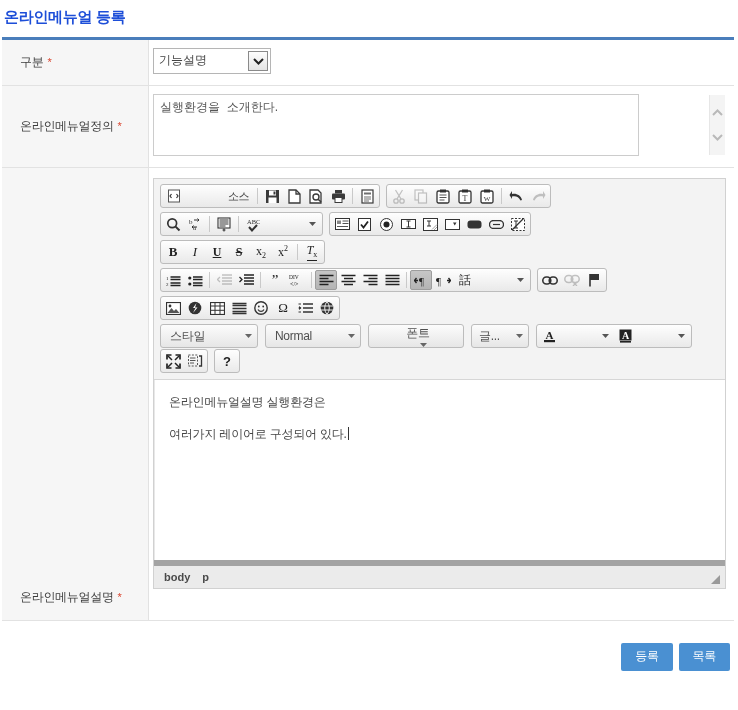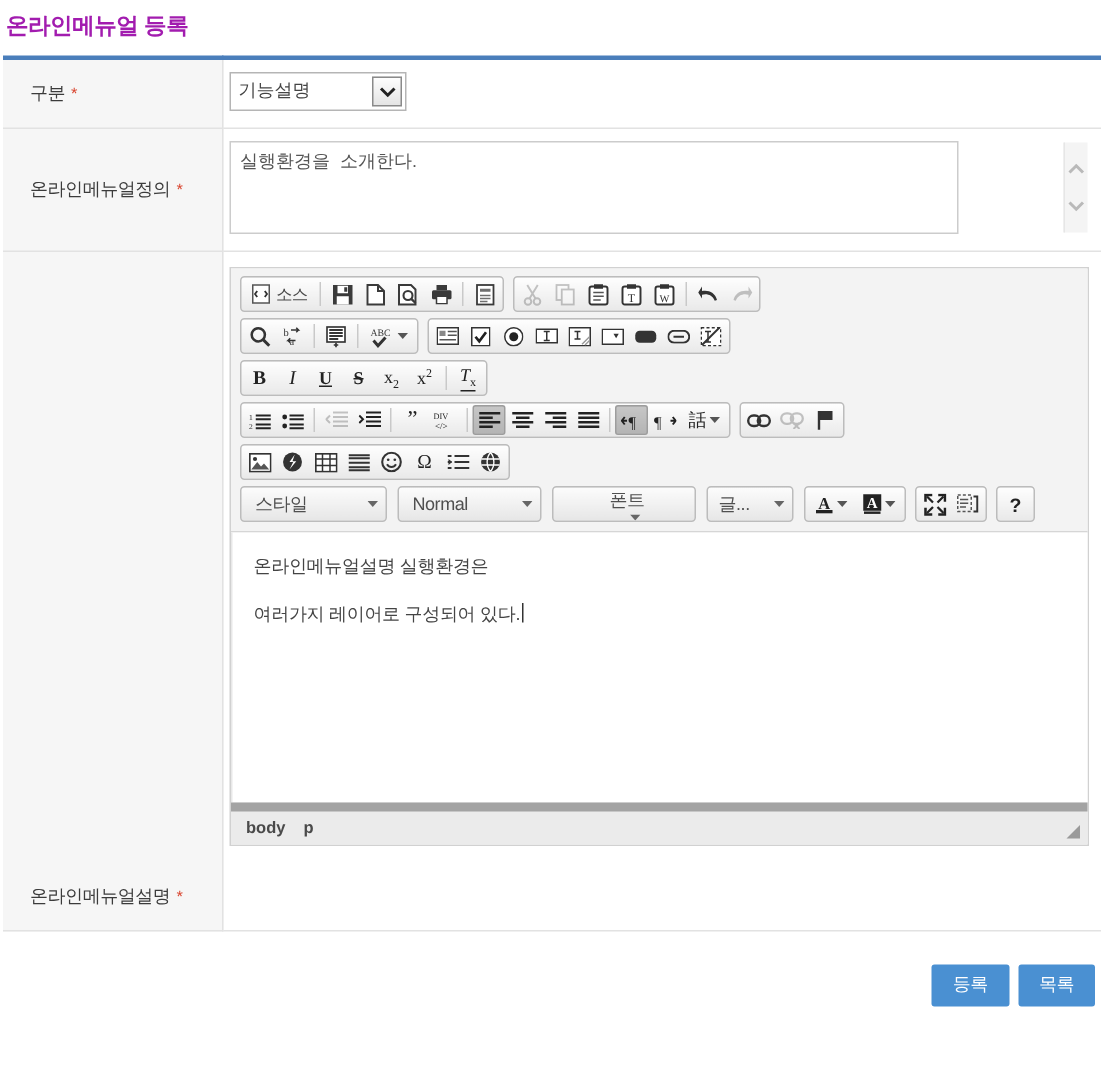--- a/index.html
+++ b/index.html
@@ -7,21 +7,21 @@
     width:738px;height:710px;
     background:#ffffff;
     font-family:"Liberation Sans","DejaVu Sans",sans-serif;
     font-size:12px;color:#333;
     overflow:hidden;
   }
   .page{position:relative;width:738px;height:710px;}
 
   
   .page-title{
-    font-size:15px;font-weight:bold;color:#a21caf;
+    font-size:15px;font-weight:bold;color:#1d4ed8;
     padding:8px 0 10px 4px;letter-spacing:-0.3px;
   }
 
   
   .form-table{
     border-collapse:collapse;width:732px;margin-left:2px;
     border-top:3px solid #4a7ebb;
   }
   .form-table td{
     border-bottom:1px solid #e2e2e2;
@@ -112,21 +112,21 @@
     margin:0 4px 1px 2px;
     padding:1px;
     height:24px;box-sizing:border-box;
   }
   .btn{
     width:22px;height:20px;
     display:flex;align-items:center;justify-content:center;
     border:1px solid transparent;border-radius:2px;
     box-sizing:border-box;
   }
-  .btn.wide{width:auto;padding:0 4px;}
+  .btn.wide{width:auto;padding:0 4px;gap:44px;}
   .btn.on{
     background:linear-gradient(#c6c6c6,#b4b4b4);
     border-color:#9d9d9d;
   }
   .btn.dis{opacity:0.33;}
   .btn-lbl{font-size:11px;color:#4a4a4a;margin-left:3px;letter-spacing:-0.5px;}
   .sep{width:1px;height:16px;background:#c9c9c9;margin:0 3px;}
   .caret{margin-left:2px;}
   .combo{
     display:flex;align-items:center;justify-content:space-between;

